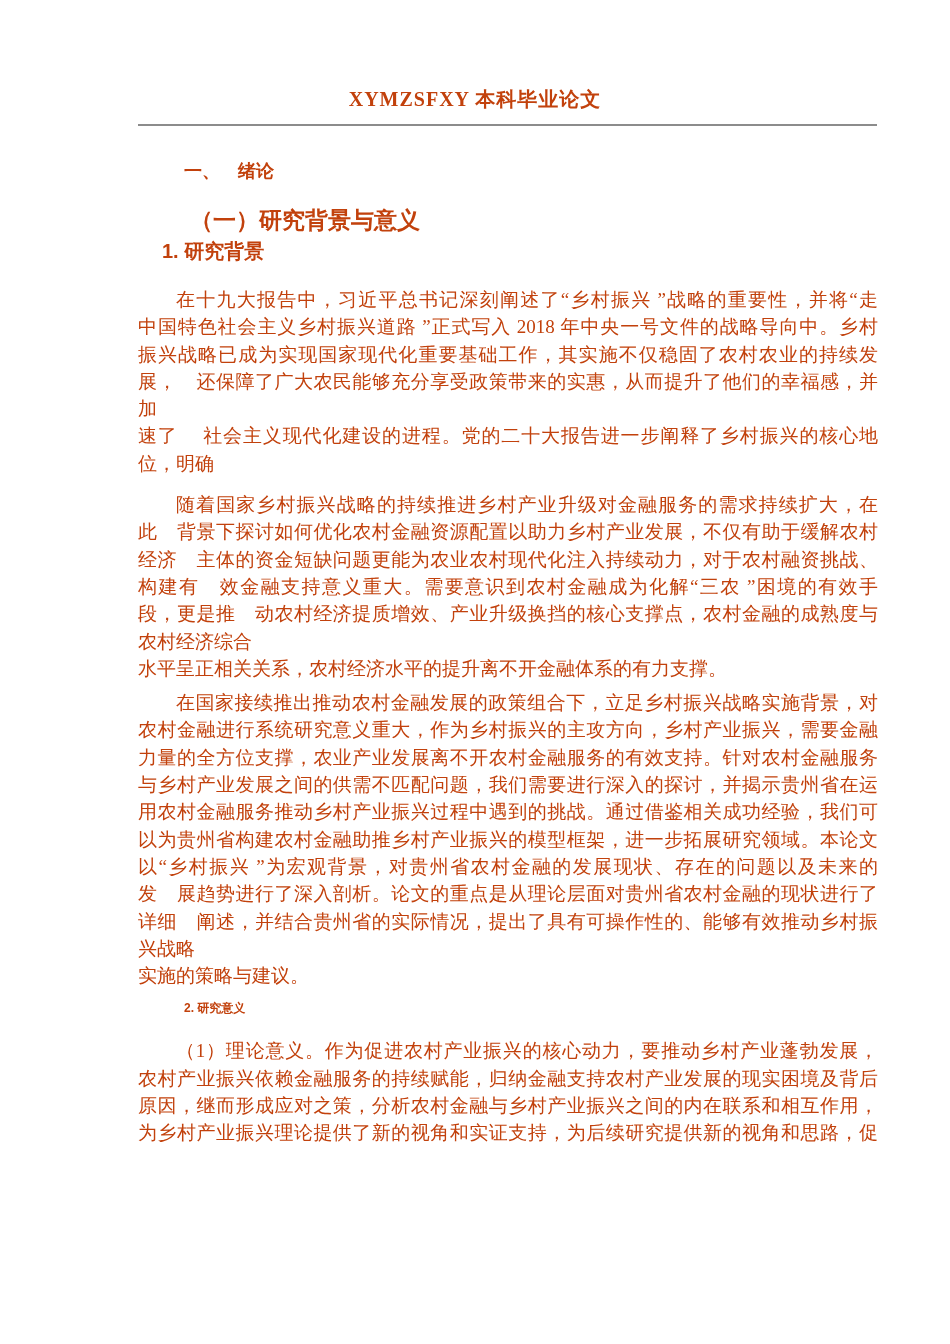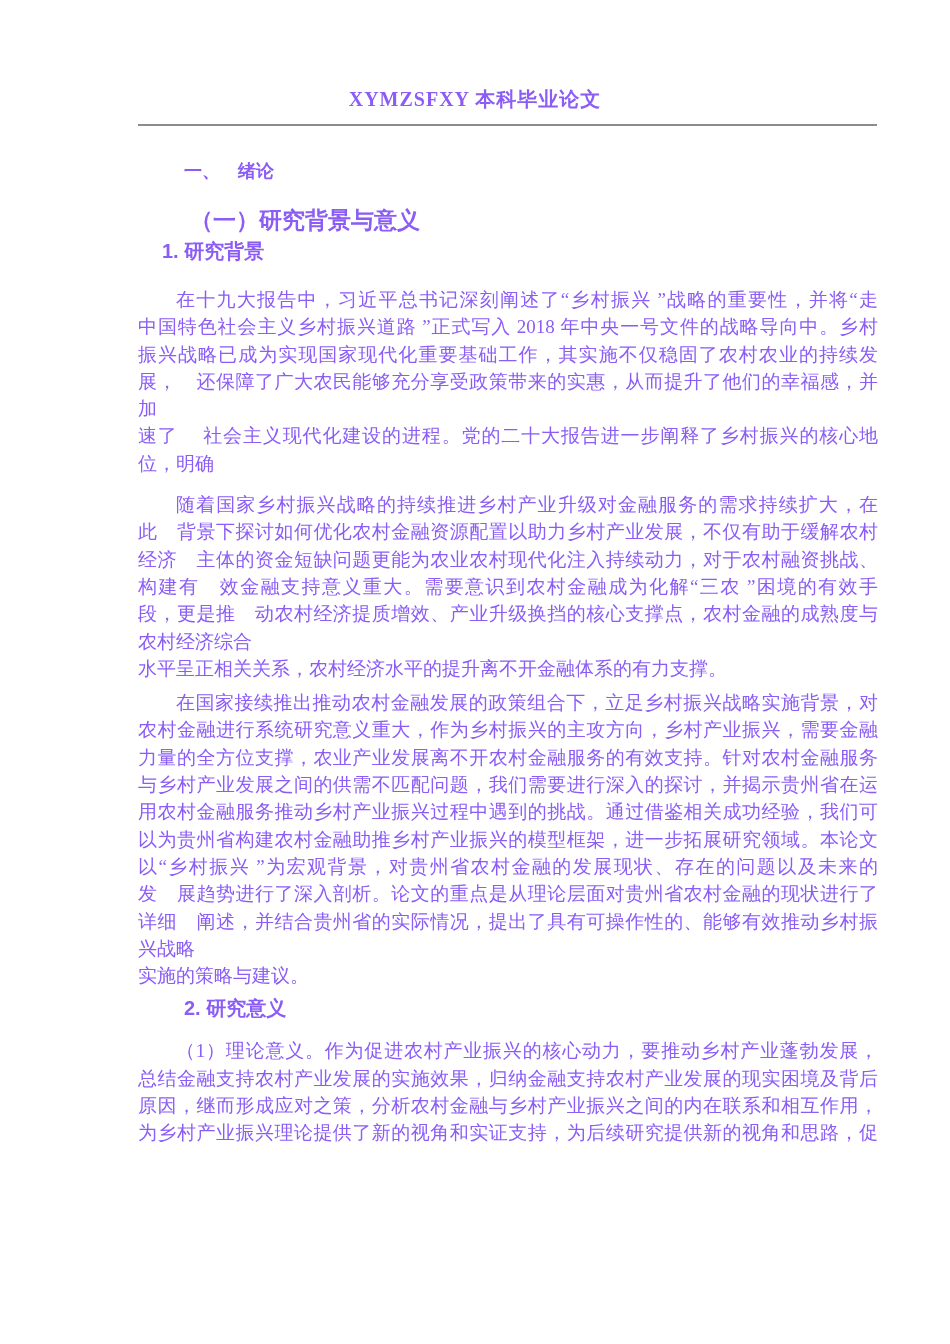--- a/index.html
+++ b/index.html
@@ -1,20 +1,20 @@
 <!DOCTYPE html>
 <html><head>
 <meta charset="utf-8">
 <style>
   html,body{margin:0;padding:0;background:#ffffff;}
   .page{
     position:relative;
     width:950px;height:1180px;
     background:#ffffff;
-    color:#8b5cf6;
+    color:#c2410c;
     font-family:"Liberation Serif","DejaVu Serif",serif;
     overflow:hidden;
     text-decoration:underline;
   }
   .doc-header{
     position:absolute;top:86px;left:0;width:100%;
     text-align:center;
     font-size:20px;font-weight:bold;
     letter-spacing:1px;
   }
@@ -36,21 +36,21 @@
     font-weight:bold;font-size:23px;line-height:30px;
   }
   .h3{
     margin:3px 0 0 0;padding-left:24px;
     font-family:"Liberation Sans","DejaVu Sans",sans-serif;
     font-weight:bold;font-size:20px;line-height:27px;
   }
   .h3b{
     margin:6px 0 0 0;padding-left:46px;
     font-family:"Liberation Sans","DejaVu Sans",sans-serif;
-    font-weight:bold;font-size:20px;line-height:27px;
+    font-weight:bold;font-size:12px;line-height:27px;
   }
   .para{margin:14px 0 0 0;}
   .para.first{margin-top:21px;}
   .para.p3{margin-top:7px;}
   .para.last{margin-top:15px;}
   .line{
     font-size:19px;line-height:27.3px;min-height:27.3px;
     white-space:pre-wrap;
     letter-spacing:0;
   }
@@ -106,21 +106,21 @@
       <div class="line j">发　展趋势进行了深入剖析。论文的重点是从理论层面对贵州省农村金融的现状进行了</div>
       <div class="line j">详细　阐述，并结合贵州省的实际情况，提出了具有可操作性的、能够有效推动乡村振</div>
       <div class="line n">兴战略</div>
       <div class="line n">实施的策略与建议。</div>
     </div>
 
     <div class="h3b">2. 研究意义</div>
 
     <div class="para last">
       <div class="line j ind">（1）理论意义。作为促进农村产业振兴的核心动力，要推动乡村产业蓬勃发展，</div>
-      <div class="line j">总结金融支持农村产业发展的实施效果，归纳金融支持农村产业发展的现实困境及背后</div>
+      <div class="line j">农村产业振兴依赖金融服务的持续赋能，归纳金融支持农村产业发展的现实困境及背后</div>
       <div class="line j">原因，继而形成应对之策，分析农村金融与乡村产业振兴之间的内在联系和相互作用，</div>
       <div class="line j">为乡村产业振兴理论提供了新的视角和实证支持，为后续研究提供新的视角和思路，促</div>
     </div>
 
   </div>
 
   <div class="page-number">1</div>
 
 </div>
 

